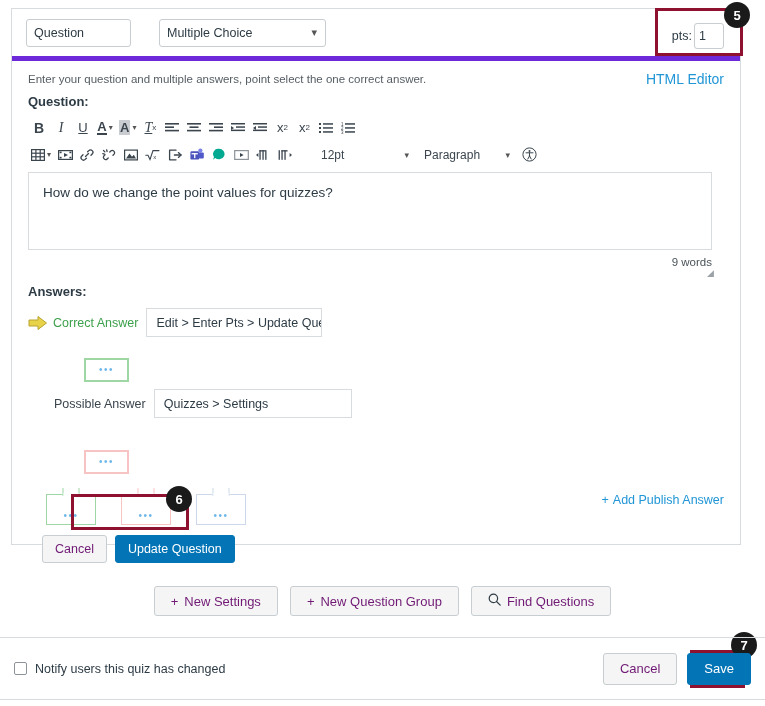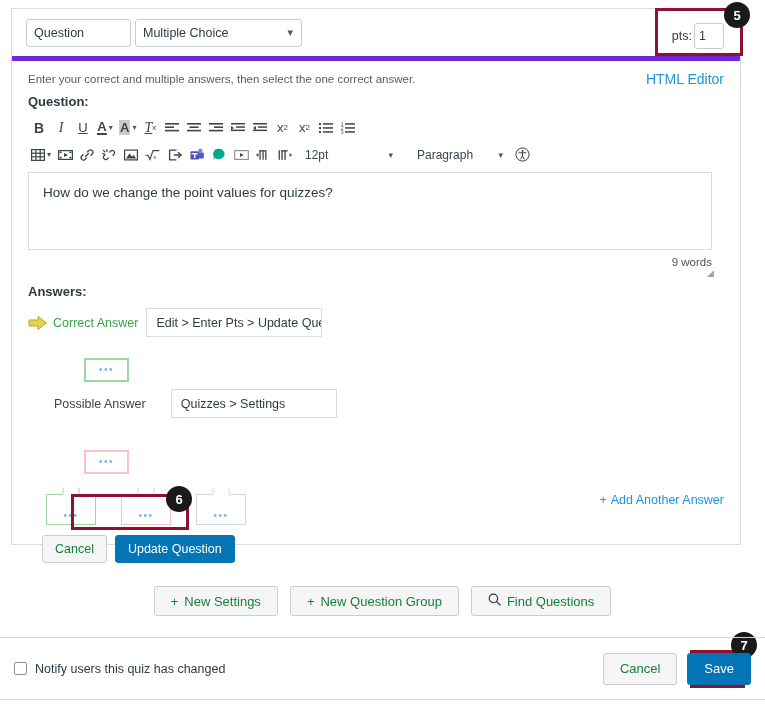--- a/index.html
+++ b/index.html
@@ -22,21 +22,21 @@
   .q-header{
     height:52px; border-bottom:5px solid #6d28d9;
     display:flex; align-items:center; padding:0 14px; position:relative;
   }
   .q-name-input{
     width:105px; height:28px; border:1px solid #C7CDD1; border-radius:3px;
     background:#fff; font-family:inherit; font-size:12.5px; color:#2D3B45;
     padding:0 7px; outline:none;
   }
   .q-type-select{
-    margin-left:4px; width:167px; height:28px;
+    margin-left:28px; width:167px; height:28px;
     border:1px solid #C7CDD1; border-radius:3px; background:#fff;
     font-family:inherit; font-size:12.5px; color:#2D3B45; padding:0 7px;
     position:relative;
     display:flex; align-items:center;
   }
   .q-type-select .caret{
     position:absolute; right:8px; top:50%; transform:translateY(-55%);
     font-size:11px; color:#555;
   }
   .pts-wrap{
@@ -150,21 +150,21 @@
   }
 
   .add-another{
     position:absolute; right:16px; color:#2196d6; font-size:12.5px;
     cursor:pointer; display:flex; align-items:center; gap:4px;
   }
 
   
   .btn{
     border:1px solid #C7CDD1; background:#F5F5F5; border-radius:3px;
-    font-family:inherit; font-size:12.5px; color:#15803d;
+    font-family:inherit; font-size:12.5px; color:#701a75;
     padding:6px 12px; cursor:pointer; height:28px;
     display:inline-flex; align-items:center; justify-content:center;
   }
   .btn-primary{
     background:#0374B5; border-color:#0374B5; color:#fff;
   }
 
   
   .mid-actions{
     position:absolute; left:0; top:586px; width:765px;
@@ -201,21 +201,21 @@
       <span class="caret">▾</span>
     </div>
 
     <div class="pts-wrap">
       <span class="pts-label">pts:</span>
       <input class="pts-input" value="1" style="">
     </div>
   </div>
 
   <div class="q-body">
-    <div class="hint">Enter your correct and multiple answers, then select the one correct answer.</div>
+    <div class="hint">Enter your question and multiple answers, point select the one correct answer.</div>
 
     <div class="lbl">Question:</div>
     <div class="html-editor-link">HTML Editor</div>
 
     <div class="rce">
 
       <div class="rce-row">
         <div class="tb">
             <b style="font-size:14px;">B</b>
           </div>
@@ -423,25 +423,25 @@
           <svg width="14" height="12" viewBox="0 0 14 12">
               <g fill="#3B454E">
                 <rect x="3.4" y="1.2" width="1.3" height="9.6"></rect>
                 <rect x="6.4" y="1.2" width="1.3" height="9.6"></rect>
                 <rect x="3.4" y="1.2" width="6.2" height="1.3"></rect>
                 <rect x="0.6" y="1.2" width="1.3" height="9.6"></rect>
                 <polygon points="14,6 11.6,4 11.6,8"></polygon>
               </g>
             </svg>
         </div>
-        <div class="sel-box" style="margin-left:5px;width:96px;text-align:right;">
+        <div class="sel-box" style="margin-left:21px;width:96px;text-align:right;">
           <span>12pt</span>
           <span class="c">▾</span>
         </div>
-        <div class="sel-box" style="margin-left:16px;width:94px;">
+        <div class="sel-box" style="margin-left:7px;width:94px;">
           <span>Paragraph</span>
           <span class="c">▾</span>
         </div>
         <div class="tb" style="margin-left:4px;">
           <svg width="15" height="15" viewBox="0 0 15 15">
               <circle cx="7.5" cy="7.5" r="6.6" fill="none" stroke="#3B454E" stroke-width="1"></circle>
               <circle cx="7.5" cy="4" r="1" fill="#3B454E"></circle>
               <path d="M4 5.8 H11 M7.5 5.8 V9 M7.5 9 L5.8 12 M7.5 9 L9.2 12" stroke="#3B454E" stroke-width="1" fill="none" stroke-linecap="round"></path>
             </svg>
         </div>
@@ -469,32 +469,32 @@
         <span>Edit &gt; Enter Pts &gt; Update Questi</span>
       </div>
     </div>
 
     <div style="margin-top:21px;margin-left:56px;" class="mini-box">
       <span class="dots">•••</span>
     </div>
 
     <div class="answer-row" style="margin-top:7px;">
       <span class="possible-txt" style="margin-left:26px;">Possible Answer</span>
-      <div class="ans-box" style="margin-left:25px;width:166px;">
+      <div class="ans-box" style="margin-left:8px;width:198px;">
         <span>Quizzes &gt; Settings</span>
       </div>
     </div>
 
     <div style="margin-top:32px;margin-left:56px;" class="mini-box pink">
       <span class="dots">•••</span>
     </div>
 
     <div class="add-another" style="top:432px;">
       <span>+</span>
-      <span>Add Another Answer</span>
+      <span>Add Publish Answer</span>
     </div>
 
     <div style="display:flex;gap:25px;margin-top:20px;margin-left:18px;">
       <div class="callout">
         <div class="tab"></div>
         <div class="tabmask"></div>
         <span class="dots">•••</span>
       </div>
       <div class="callout pink">
         <div class="tab"></div>

